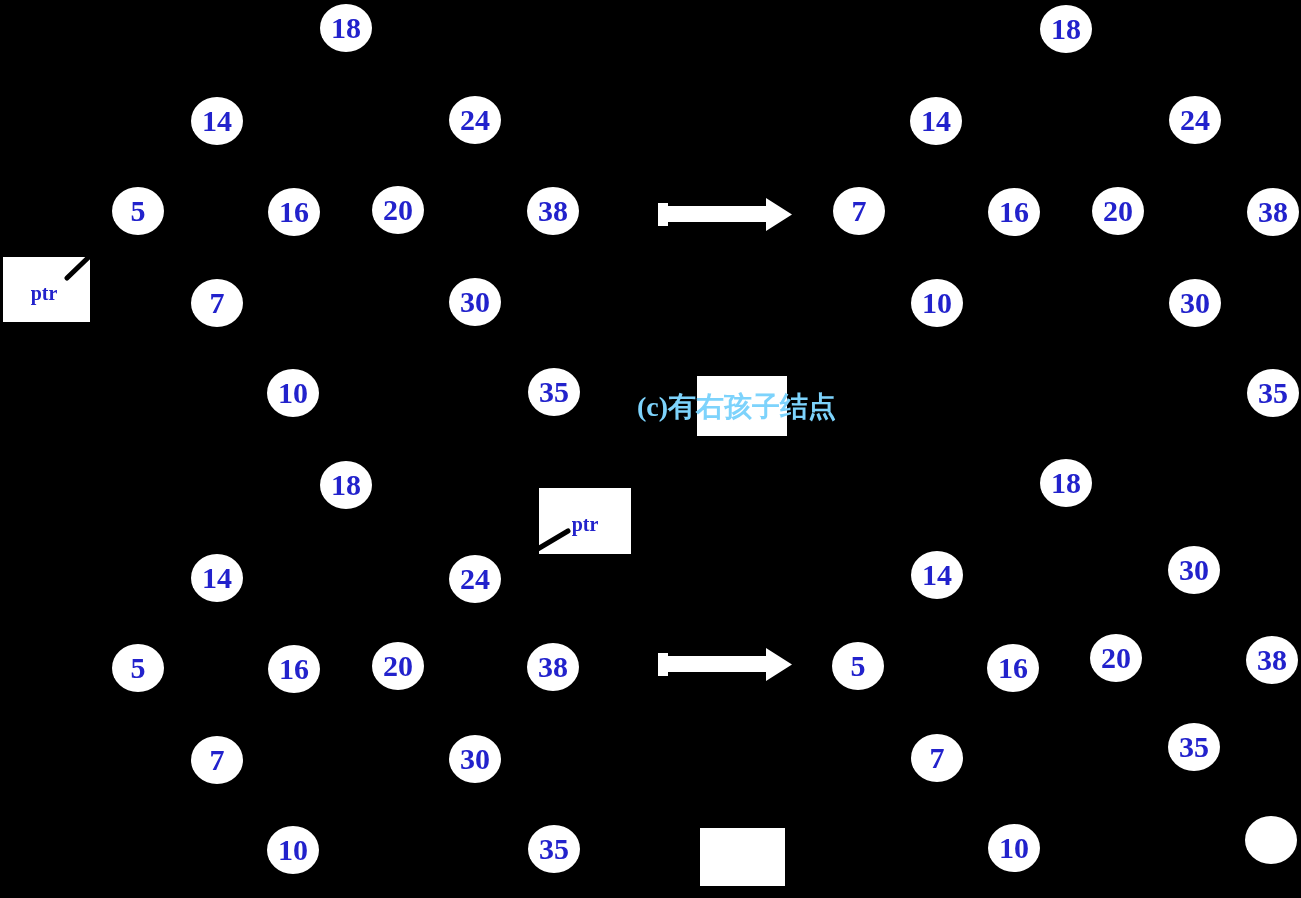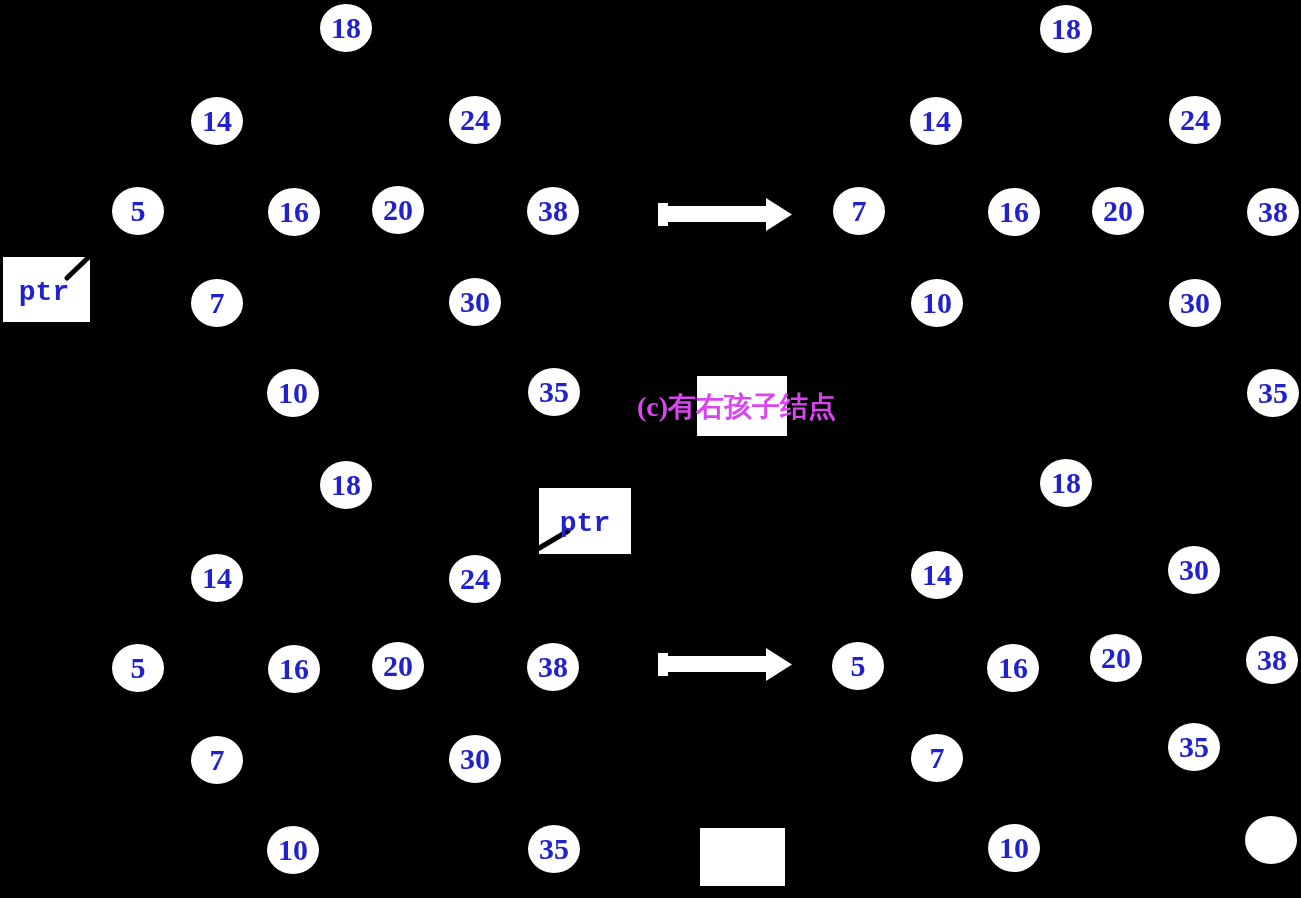--- a/index.html
+++ b/index.html
@@ -3,25 +3,25 @@
 <meta charset="utf-8">
 <style>
   html,body{margin:0;padding:0;background:#000;}
   .canvas{
     position:relative;width:1301px;height:898px;background:#000000;
     overflow:hidden;font-family:"Liberation Serif","DejaVu Serif",serif;
   }
   .whitebox{position:absolute;background:#ffffff;z-index:1;}
   .lines-layer{position:absolute;left:0;top:0;width:1301px;height:898px;z-index:2;pointer-events:none;}
   .ptr-label{
-    position:absolute;z-index:3;color:#2222cc;font-weight:bold;font-size:28px;
-    transform:translate(-50%,-50%);line-height:1;font-family:Liberation Mono, monospace;
+    position:absolute;z-index:3;color:#2222cc;font-weight:bold;font-size:20px;
+    transform:translate(-50%,-50%);line-height:1;
   }
   .caption{
-    position:absolute;z-index:3;color:#d946ef;font-weight:bold;font-size:28px;
+    position:absolute;z-index:3;color:#7dd3fc;font-weight:bold;font-size:28px;
     white-space:nowrap;line-height:1;
   }
   .arrow-svg{position:absolute;z-index:2;}
   .node{
     position:absolute;z-index:4;width:52px;height:48px;background:#ffffff;
     border-radius:50%;display:flex;align-items:center;justify-content:center;
     color:#2222cc;font-weight:bold;font-size:30px;line-height:1;
     transform:translate(-50%,-50%);
     font-family:"Liberation Serif","DejaVu Serif",serif;
   }

